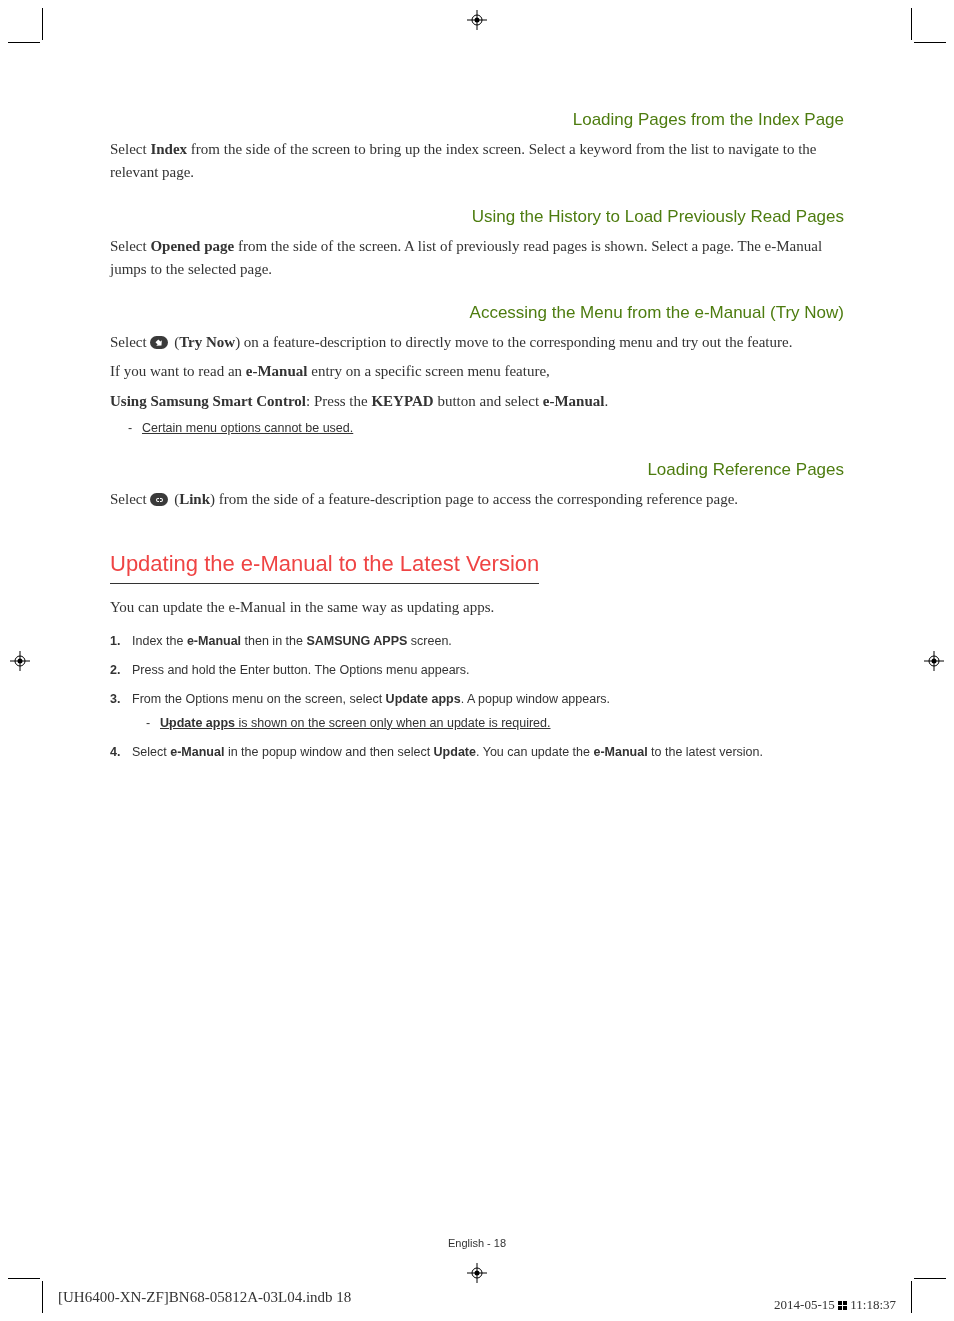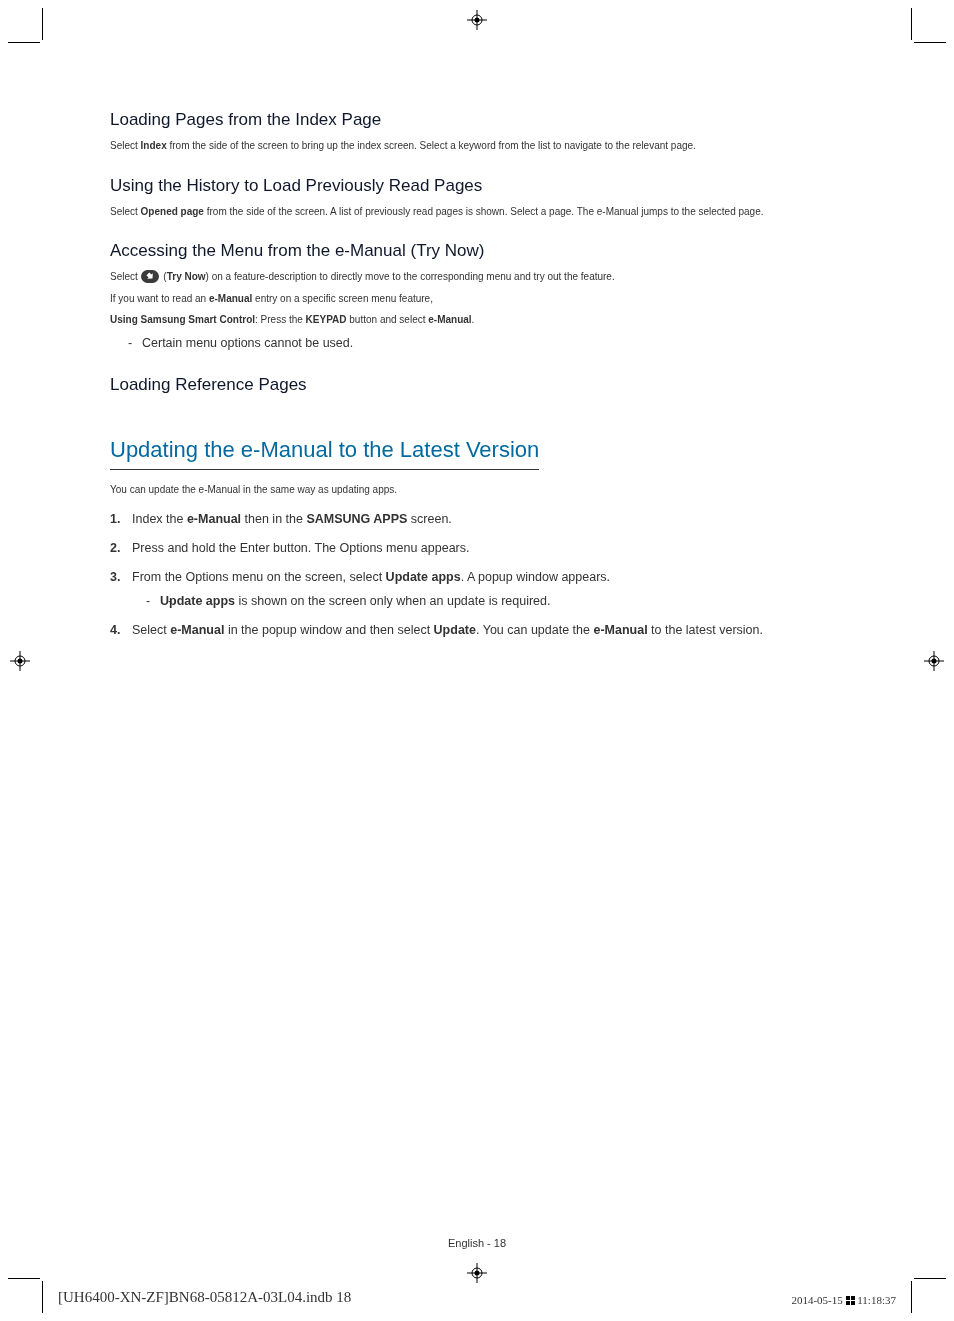--- a/index.html
+++ b/index.html
@@ -38,37 +38,39 @@
     .content {
       position: absolute;
       top: 110px;
       left: 110px;
       right: 110px;
     }
 
     .h-sub {
       font-size: 17px;
       font-weight: 500;
-      color: #0f172a;
+      color: #4d7c0f;
       margin-top: 22px;
       margin-bottom: 8px;
+      text-align: right;
     }
     .h-sub.first { margin-top: 0; }
 
     .p {
-      font-size: 10px;
+      font-size: 15px;
       line-height: 1.55;
       color: #333;
       margin-bottom: 6px;
+      font-family: Liberation Serif, serif;
     }
 
     .h-main {
       font-size: 22px;
       font-weight: 400;
-      color: #0369a1;
+      color: #ef4444;
       margin-top: 34px;
       margin-bottom: 12px;
       padding-bottom: 6px;
       border-bottom: 1px solid #333;
       display: inline-block;
     }
 
     .bold { font-weight: 700; }
 
     .icon-badge {
@@ -106,20 +108,21 @@
     }
 
     .dash-item {
       font-size: 12.5px;
       line-height: 1.55;
       color: #333;
       padding-left: 32px;
       position: relative;
       margin-bottom: 6px;
       margin-top: 4px;
+      text-decoration: underline;
     }
     .dash-item::before {
       content: "-";
       position: absolute;
       left: 18px;
     }
     .dash-item.nested { padding-left: 50px; }
     .dash-item.nested::before { left: 36px; }
 
     .footer-center {
@@ -133,23 +136,23 @@
     .footer-left {
       position: absolute;
       bottom: 15px;
       left: 58px;
       font-size: 15px;
       font-family: "Times New Roman", serif;
       color: #333;
     }
     .footer-right {
       position: absolute;
-      bottom: 15px;
+      bottom: 8px;
       right: 58px;
-      font-size: 11px;
+      font-size: 13px;
       font-family: "Times New Roman", serif;
       color: #333;
     }
   </style>
 </head>
 <body>
 
 <div class="crop-mark crop-tl-h"></div>
 <div class="crop-mark crop-tl-v"></div>
 <div class="crop-mark crop-tr-h"></div>
@@ -216,20 +219,29 @@
   </p>
   <p class="p">
     <span>If you want to read an </span><span class="bold">e-Manual</span><span> entry on a specific screen menu feature,</span>
   </p>
   <p class="p">
     <span class="bold">Using Samsung Smart Control</span><span>: Press the </span><span class="bold">KEYPAD</span><span> button and select </span><span class="bold">e-Manual</span><span>.</span>
   </p>
   <div class="dash-item">Certain menu options cannot be used.</div>
 
   <div class="h-sub">Loading Reference Pages</div>
+  <p class="p">
+    <span>Select </span>
+    <span class="icon-badge">
+      <svg width="10" height="8" viewBox="0 0 10 8">
+          <path d="M2 4 a2 2 0 0 1 2 -2 h1 v1 h-1 a1 1 0 0 0 0 2 h1 v1 h-1 a2 2 0 0 1 -2 -2 M6 2 h1 a2 2 0 0 1 0 4 h-1 v-1 h1 a1 1 0 0 0 0 -2 h-1 z" fill="#fff"></path>
+        </svg>
+    </span>
+    (<span class="bold">Link</span><span>) from the side of a feature-description page to access the corresponding reference page.</span>
+  </p>
 
   <div><span class="h-main">Updating the e-Manual to the Latest Version</span></div>
   <p class="p" style="margin-bottom:12px">You can update the e-Manual in the same way as updating apps.</p>
 
   <ol class="steps">
     <li>
       <span>Index the </span><span class="bold">e-Manual</span><span> then in the </span><span class="bold">SAMSUNG APPS</span><span> screen.</span>
     </li>
     <li>
       <span>Press and hold the Enter button. The Options menu appears.</span>

